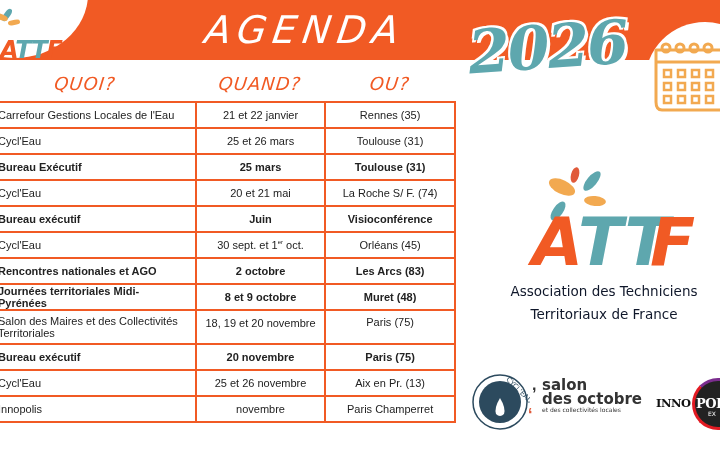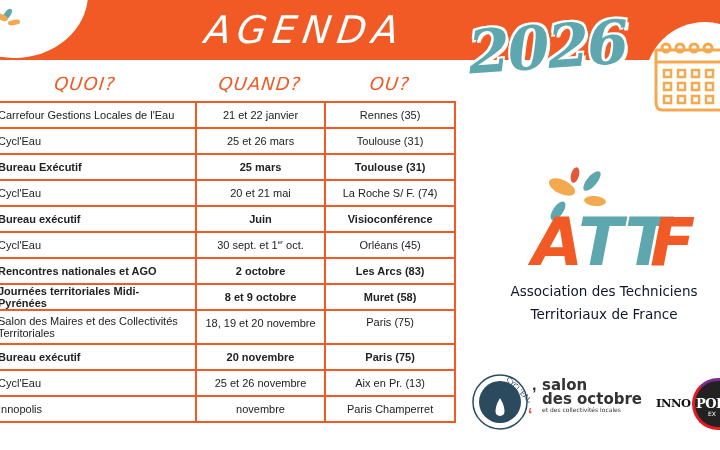--- a/index.html
+++ b/index.html
@@ -49,20 +49,23 @@
 </head>
 <body>
 
 <div class="band"></div>
 
 <div class="logo-bubble-round"></div>
 <div class="mini-logo">
   <span class="spark" style="left:4px;top:-6px;width:6px;height:14px;background:#5ea7ae;transform:rotate(35deg);"></span>
   <span class="spark" style="left:-6px;top:0px;width:14px;height:6px;background:#f2a950;transform:rotate(20deg);"></span>
   <span class="spark" style="left:8px;top:6px;width:12px;height:5px;background:#f2a950;transform:rotate(-10deg);"></span>
+  <div class="mini-logo-text">
+    <span class="a">A</span><span class="t">TT</span><span class="f">F</span>
+  </div>
 </div>
 
 <div class="title">AGENDA</div>
 
 <div class="year">2026</div>
 
 <div class="cal-bubble"></div>
 <svg class="cal-icon" viewBox="0 0 80 72">
   <g fill="none" stroke="#f2a950" stroke-width="3" stroke-linejoin="round">
     <path d="M8 10 L76 10 L76 70 L14 70 Q8 70 8 62 Z"></path>
@@ -125,21 +128,21 @@
       <td class="c3">Orléans (45)</td>
     </tr>
     <tr class="bold">
       <td class="c1">Rencontres nationales et AGO</td>
       <td class="c2">2 octobre</td>
       <td class="c3">Les Arcs (83)</td>
     </tr>
     <tr class="bold">
       <td class="c1">Journées territoriales Midi-Pyrénées</td>
       <td class="c2">8 et 9 octobre</td>
-      <td class="c3">Muret (58)</td>
+      <td class="c3">Muret (48)</td>
     </tr>
     <tr class="tall">
       <td class="c1">Salon des Maires et des Collectivités Territoriales</td>
       <td class="c2" style="vertical-align:top;padding-top:6px;">18, 19 et 20 novembre</td>
       <td class="c3" style="vertical-align:top;padding-top:5px;">Paris (75)</td>
     </tr>
     <tr class="bold">
       <td class="c1">Bureau exécutif</td>
       <td class="c2">20 novembre</td>
       <td class="c3">Paris (75)</td>

